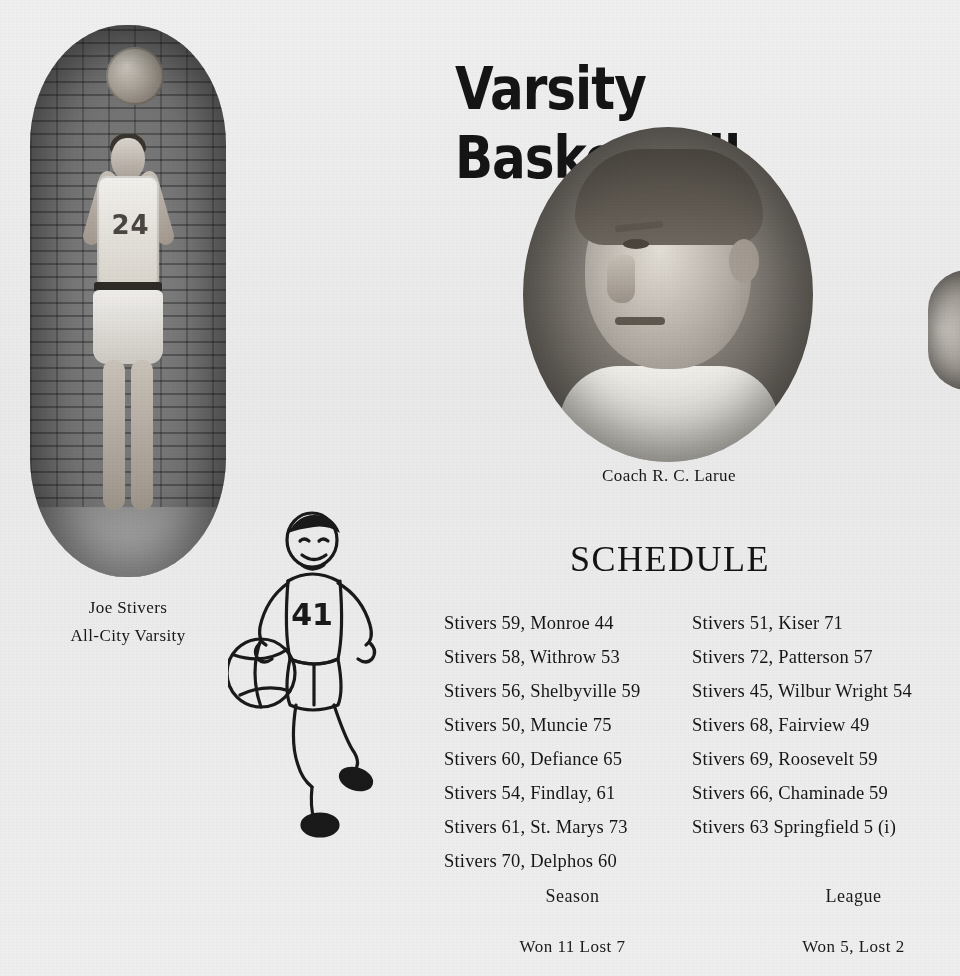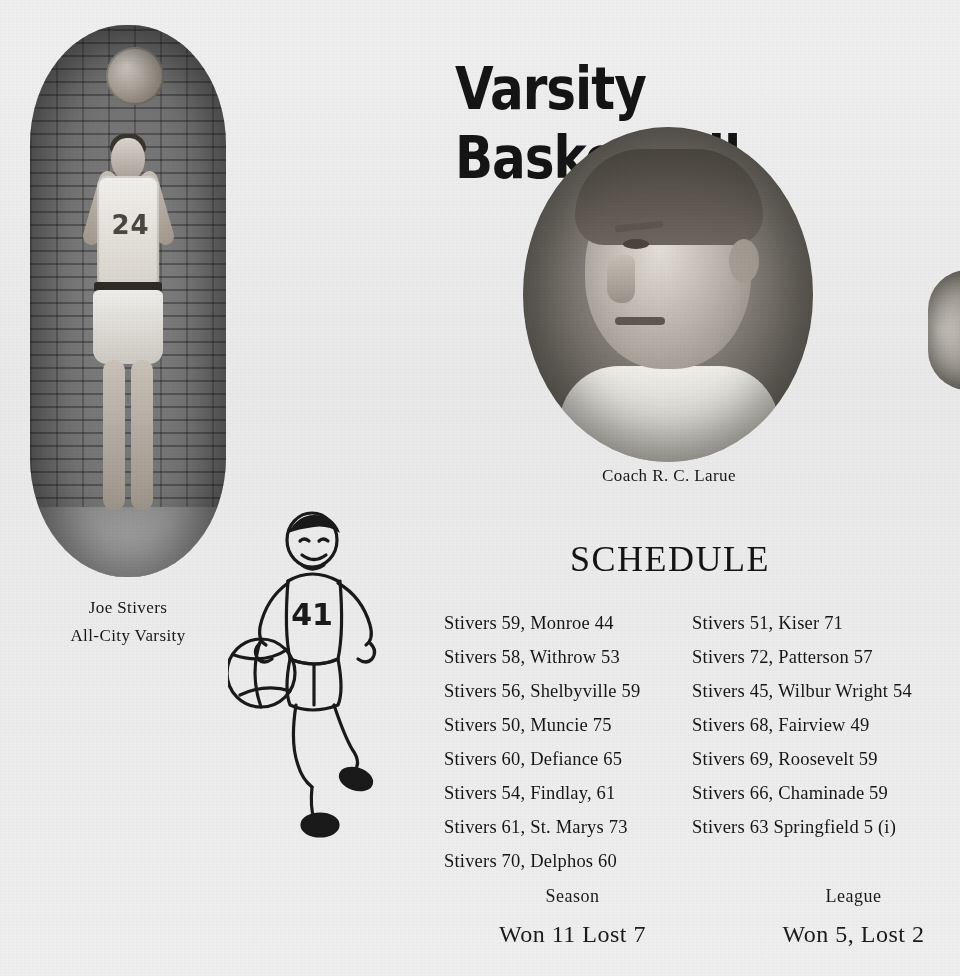--- a/index.html
+++ b/index.html
@@ -232,21 +232,21 @@
   .sched-col.right .sched-line { padding-left: 0; }
   .sched-line.indent { padding-left: 26px; }
   
   .totals {
     position:absolute;
     left: 430px; top: 886px; width: 530px;
     display:flex;
   }
   .total-block { flex:1; text-align:center; }
   .total-title { font-size:18px; letter-spacing:.5px; }
-  .total-value { font-size:24px; margin-top:14px; letter-spacing:.5px; }
+  .total-value { font-size:17px; margin-top:30px; letter-spacing:.5px; }
   .tb-left { transform: translateX(10px); }
   .tb-right { transform: translateX(26px); }
 </style>
 </head>
 <body>
 
 <div class="page">
 
   <div class="title">Varsity Basketball</div>
 

